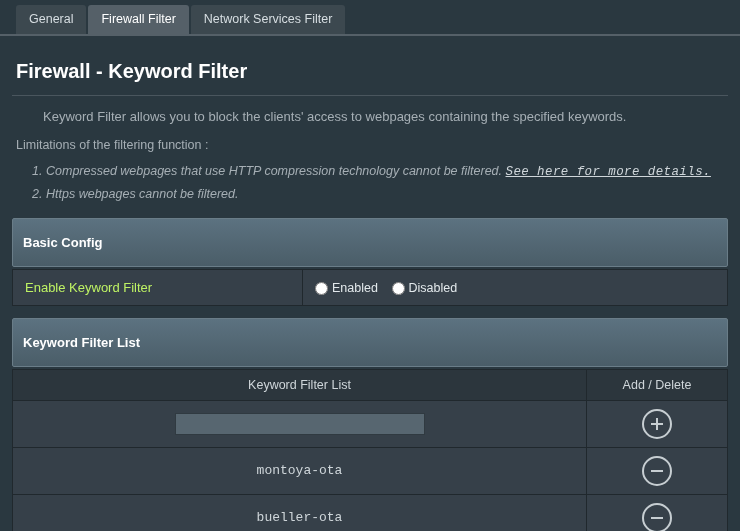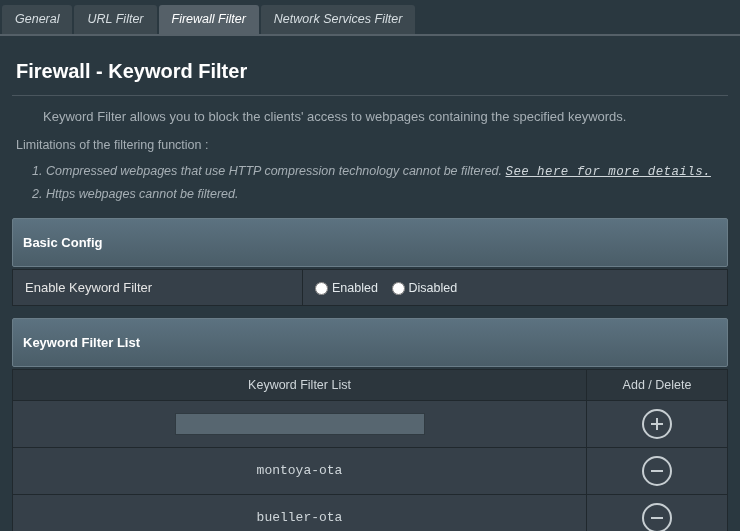--- a/index.html
+++ b/index.html
@@ -1,34 +1,34 @@
 <!DOCTYPE html>
 <html><head>
 <meta charset="utf-8">
 <style>
   html,body{margin:0;padding:0;background:#2a3840;font-family:Arial,Helvetica,sans-serif;color:#c7ced2;font-size:13px;}
   .page{width:740px;height:531px;box-sizing:border-box;background:#2a3840;position:relative;}
   
-  .tabs{display:flex;align-items:flex-end;height:34px;border-bottom:2px solid #556068;padding-left:2px;font-style:italic;}
+  .tabs{display:flex;align-items:flex-end;height:34px;border-bottom:2px solid #556068;padding-left:16px;}
   .tab{padding:8px 13px 9px 13px;font-size:12.5px;color:#d7dee2;background:#3c484f;margin-right:2px;border-radius:3px 3px 0 0;cursor:pointer;line-height:1;}
   .tab.active{background:#556068;color:#fff;}
   
   .body{padding:10px 12px 14px 12px;}
   .title{color:#fff;font-size:20px;font-weight:bold;padding:14px 4px 12px 4px;border-bottom:1px solid #4a565e;margin-bottom:6px;}
   .desc{font-size:13px;color:#a6afb5;padding:6px 4px 0 4px;line-height:1.4;margin-left:27px;}
   .limhdr{font-size:12.5px;color:#a6afb5;padding:12px 4px 4px 4px;}
   ol.lim{margin:6px 0 14px 0;padding-left:34px;color:#a6afb5;font-size:12.5px;line-height:1.5;}
   ol.lim li{margin-bottom:3px;font-style:italic;}
   .see{color:#cfd6da;text-decoration:underline;font-family:"Courier New",monospace;letter-spacing:0.4px;cursor:pointer;}
   
   .secbar{background:linear-gradient(#5c7280,#4a5d68);color:#fff;font-weight:bold;font-size:13px;padding:16px 10px;border:1px solid #6a7d88;border-radius:2px;margin-top:6px;}
   
   .cfg{width:100%;border-collapse:collapse;border:1px solid #20282d;margin-top:2px;}
   .cfg td{border:1px solid #20282d;padding:10px 12px;background:#364049;vertical-align:middle;}
-  .cfg td.k{width:265px;color:#e5e5e5;}
+  .cfg td.k{width:265px;color:#bef264;}
   .rlabel{color:#e3e9ec;font-size:12.5px;margin-right:10px;}
   input[type=radio]{accent-color:#8fb6cc;vertical-align:middle;margin:0 4px 0 0;}
   
   .lst{width:100%;border-collapse:collapse;border:1px solid #20282d;margin-top:2px;}
   .lst th{background:#2c363d;color:#cfd6da;font-weight:normal;font-size:12.5px;padding:8px 10px;border:1px solid #20282d;text-align:center;}
   .lst td{background:#364049;border:1px solid #20282d;padding:8px 10px;text-align:center;font-family:"Courier New",monospace;font-size:13px;color:#cfd6da;}
   .col-act{width:120px;margin-left:44px;}
   .kwinput{width:250px;height:22px;background:#576670;border:1px solid #303a41;color:#e3e9ec;padding:2px 6px;box-sizing:border-box;font-family:"Courier New",monospace;}
   
   .circ{display:inline-flex;width:26px;height:26px;border:2px solid #c7ced2;border-radius:50%;align-items:center;justify-content:center;cursor:pointer;color:#c7ced2;}
@@ -38,21 +38,20 @@
   
   .applywrap{text-align:center;padding-top:12px;}
   .apply{display:inline-block;background:linear-gradient(#2a2a2a,#000);color:#fff;font-weight:bold;font-size:13px;padding:7px 28px;border:1px solid #000;border-radius:5px;cursor:pointer;}
 </style>
 </head>
 <body>
 <div class="page">
 
   <div class="tabs">
     <div class="tab">General</div>
-    <div class="tab">URL Filter</div>
     <div class="tab active">Firewall Filter</div>
     <div class="tab">Network Services Filter</div>
   </div>
 
   <div class="body">
     <div class="title">Firewall - Keyword Filter</div>
     <div class="desc">Keyword Filter allows you to block the clients' access to webpages containing the specified keywords.</div>
     <div class="limhdr">Limitations of the filtering function :</div>
     <ol class="lim">
       <li>

